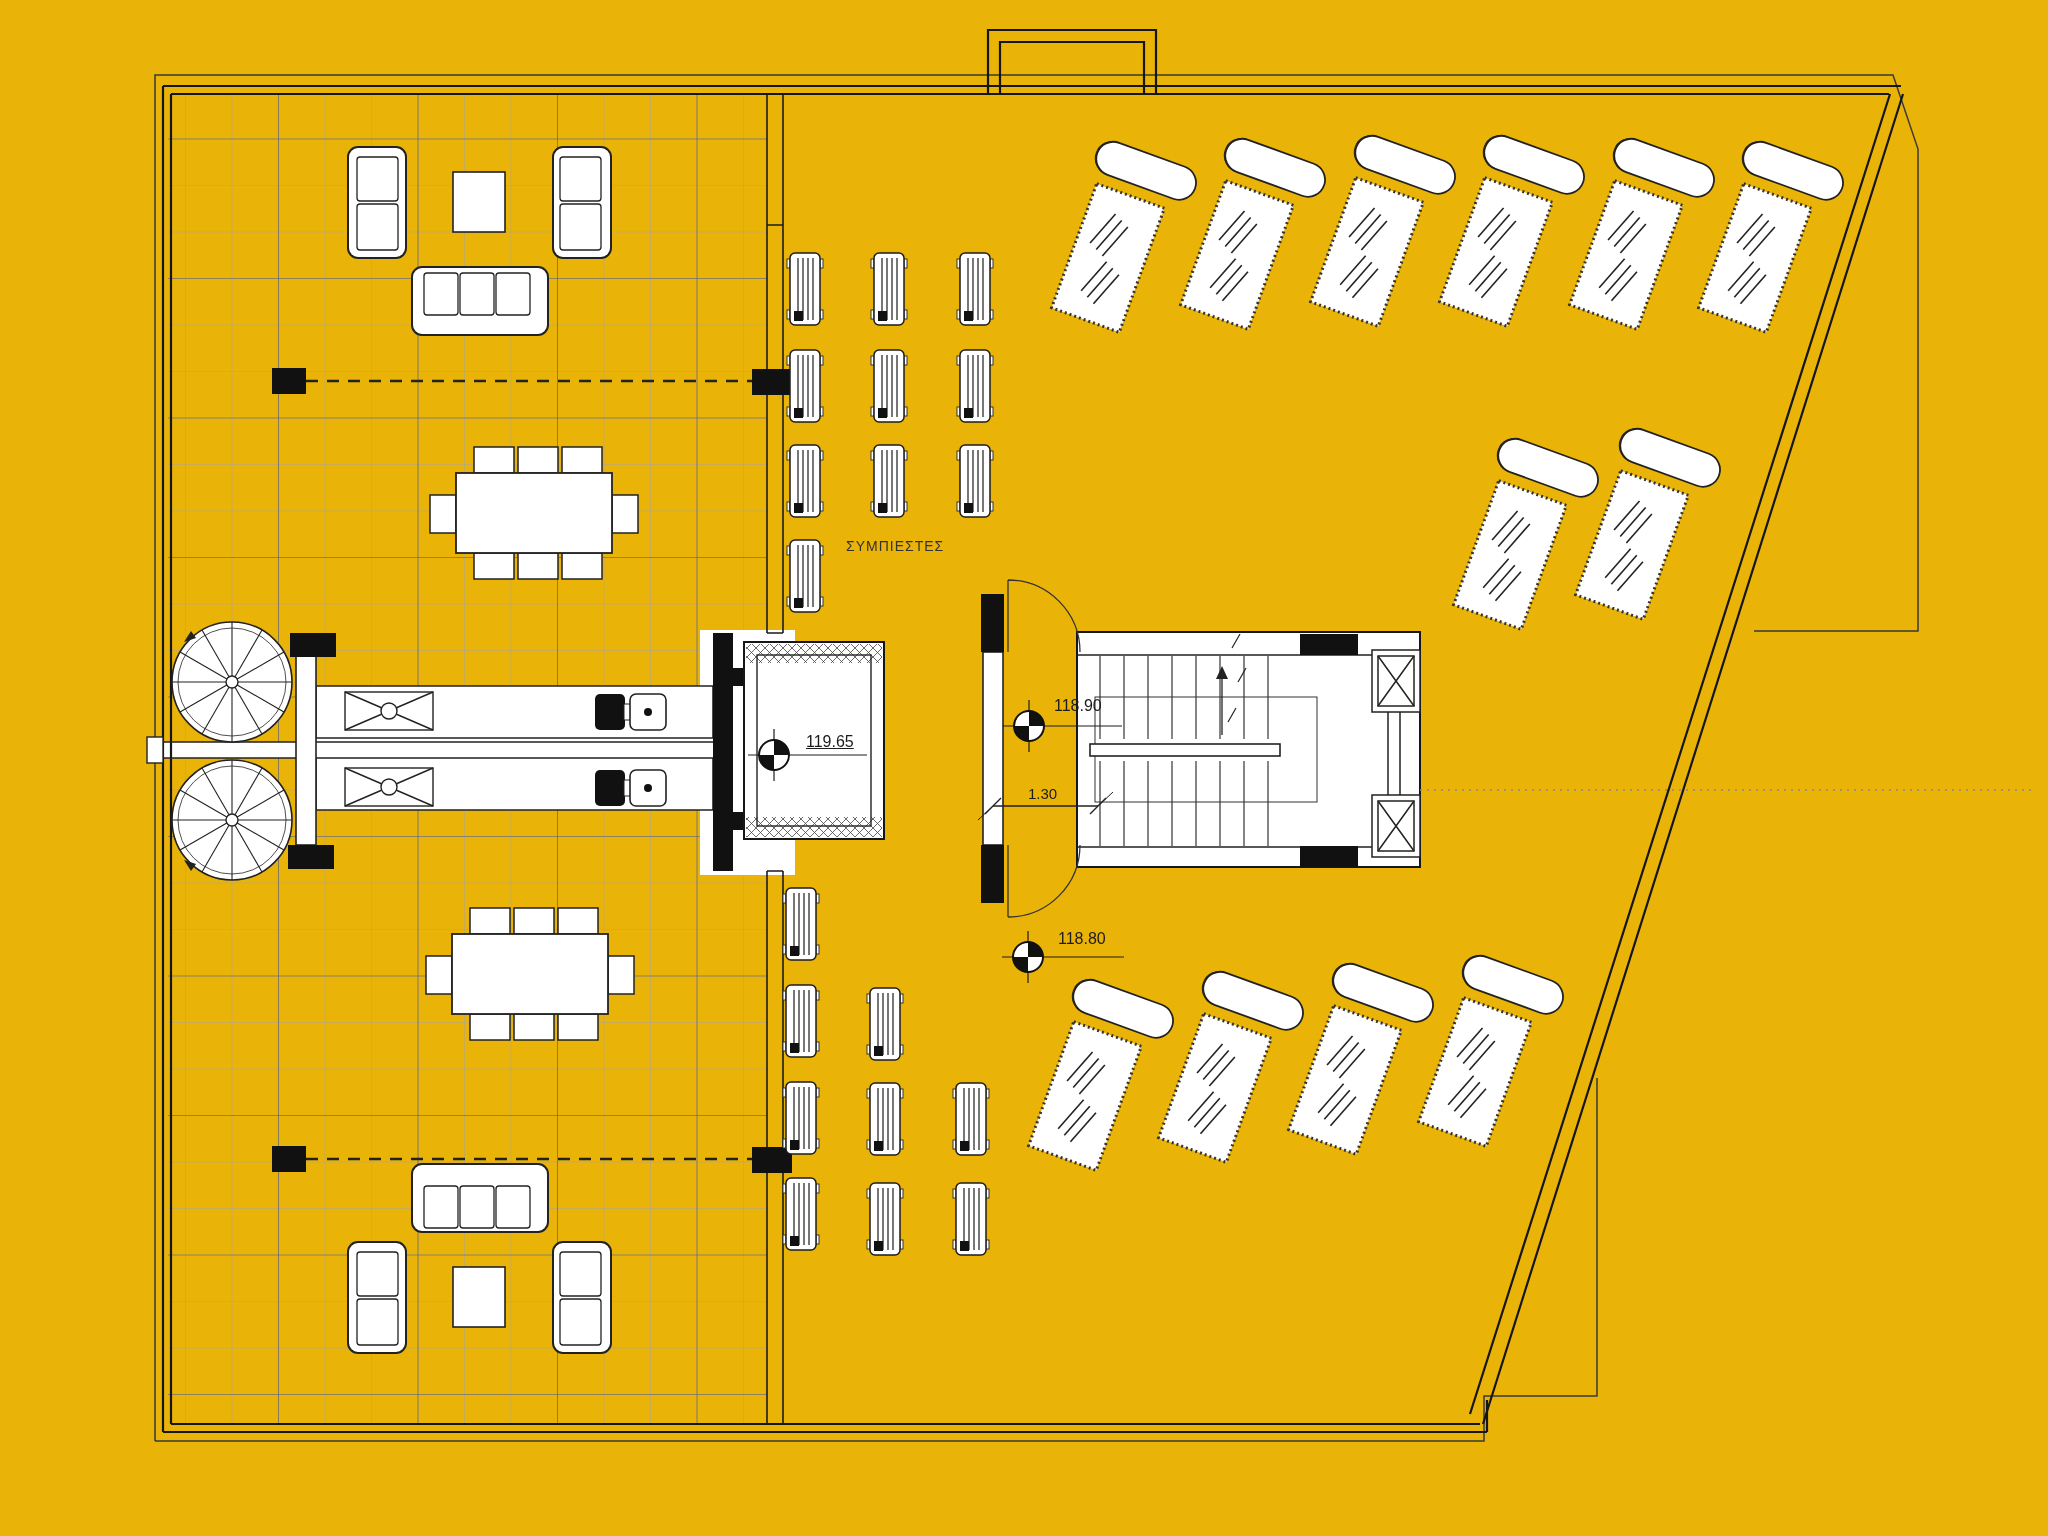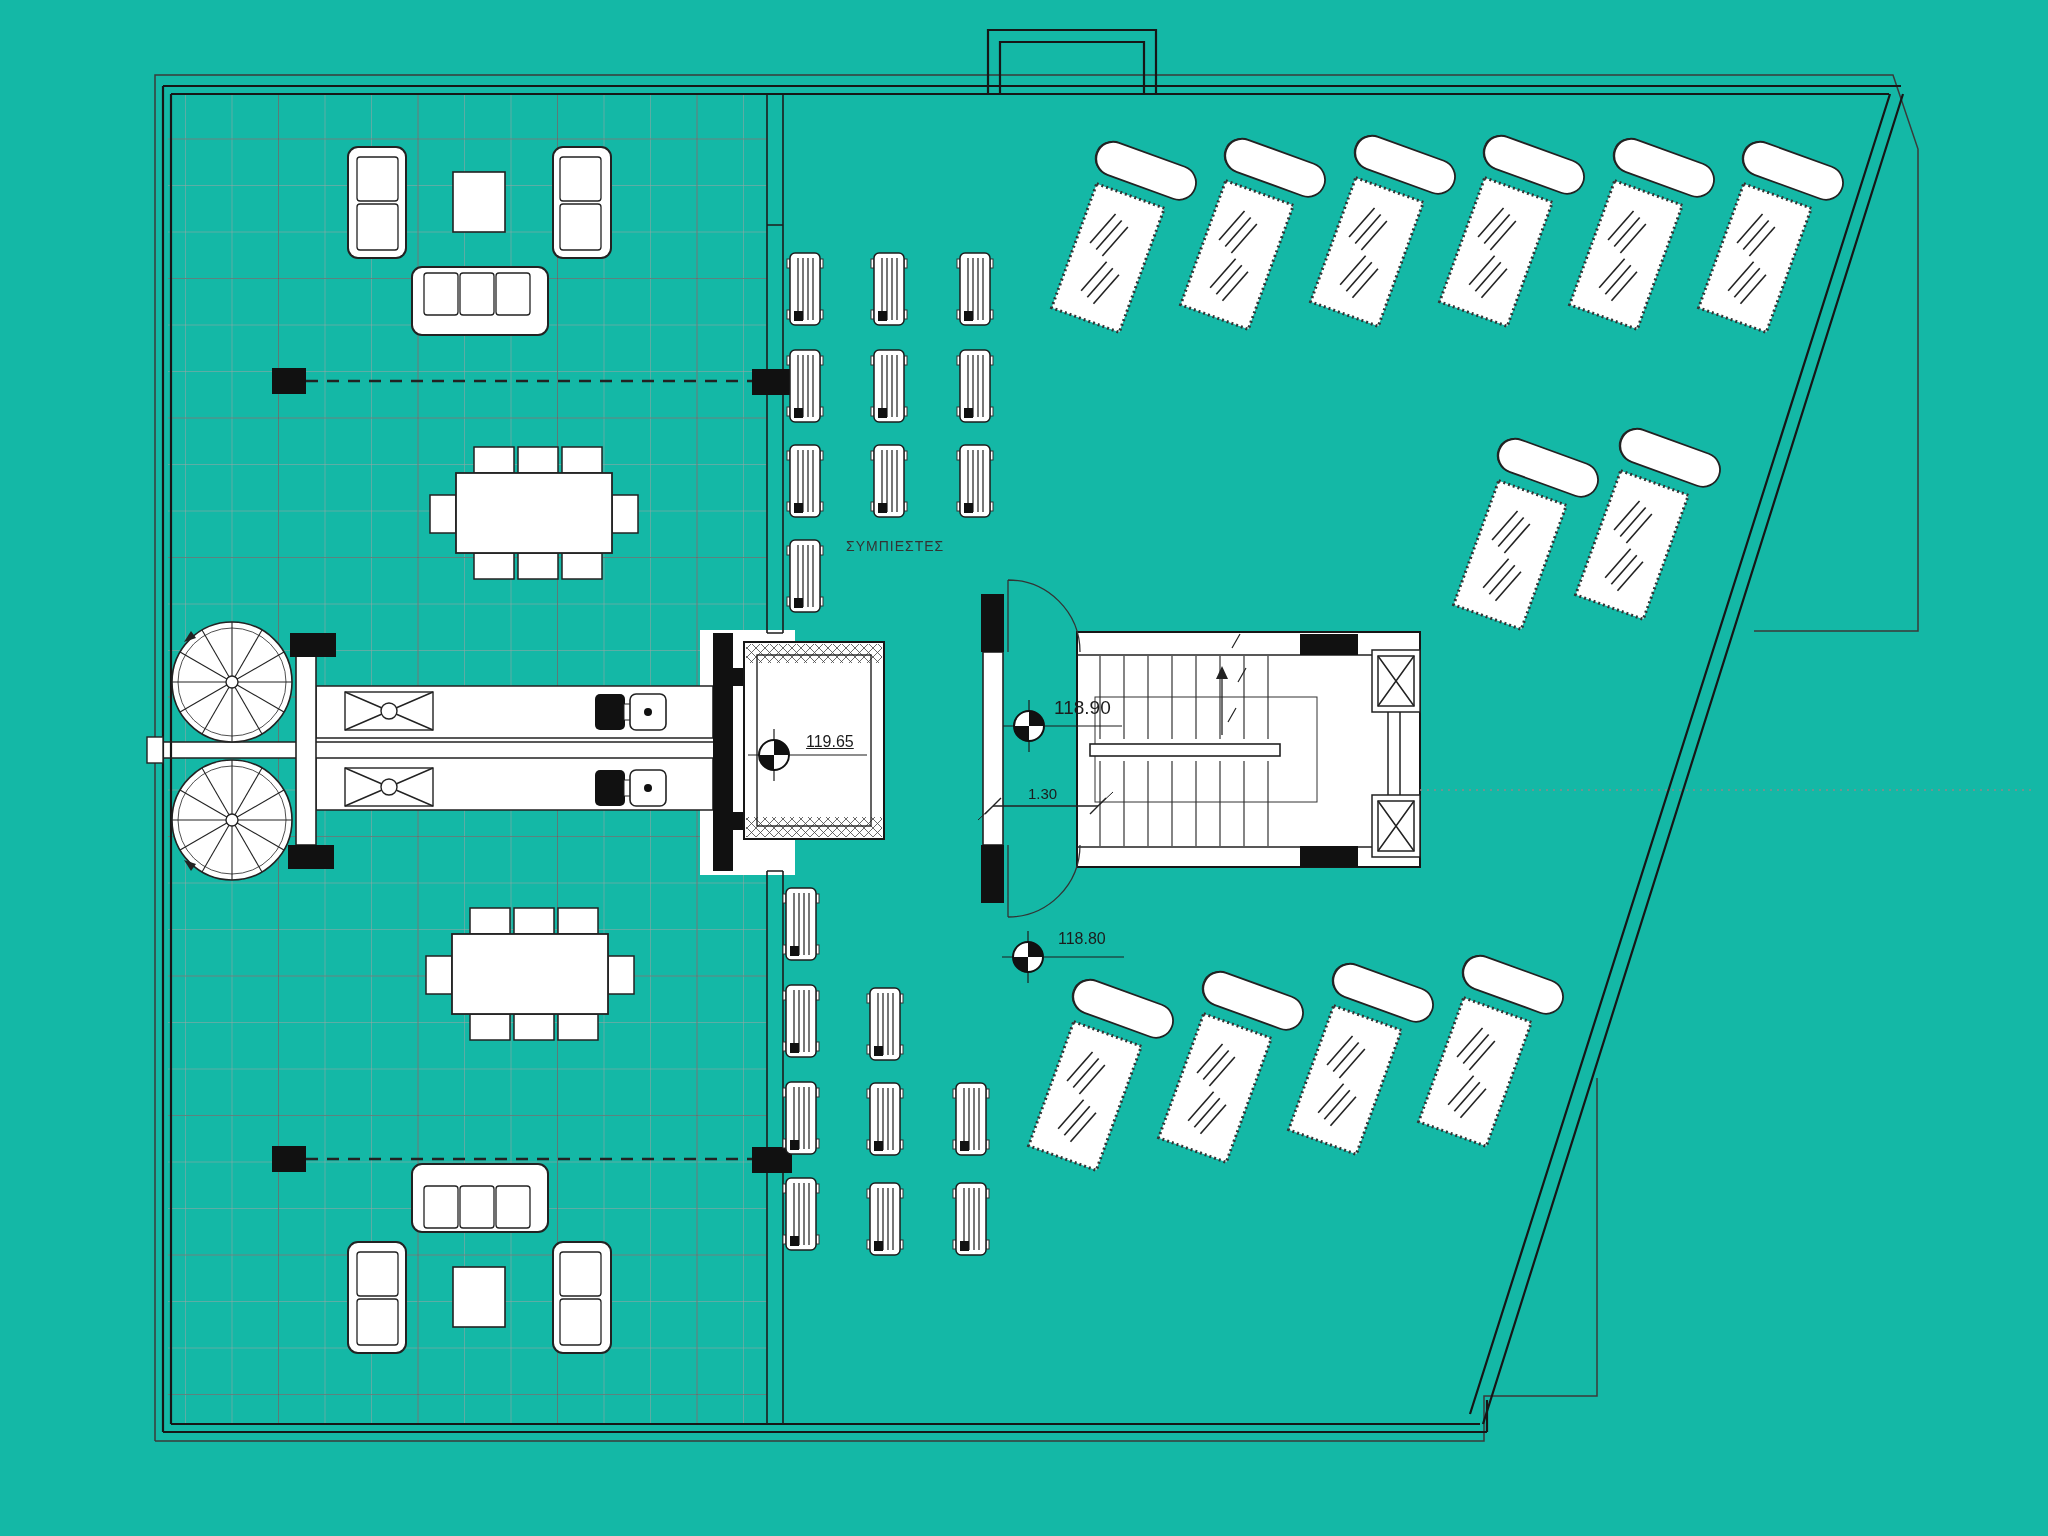--- a/index.html
+++ b/index.html
@@ -1,22 +1,22 @@
 <!DOCTYPE html>
 <html><head>
 <meta charset="utf-8">
 <style>
   html,body{margin:0;padding:0;background:#ffffff;}
   body{width:2048px;height:1536px;overflow:hidden;}
-  .plan{position:relative;width:2048px;height:1536px;background:#14b8a6;}
+  .plan{position:relative;width:2048px;height:1536px;background:#eab308;}
   svg{position:absolute;left:0;top:0;}
   .txt{position:absolute;font-family:"Liberation Sans",sans-serif;color:#1c1c1c;white-space:nowrap;}
   .lbl-compressors{left:846px;top:538px;font-size:14px;letter-spacing:1px;color:#333;}
   .lbl-level-top{left:806px;top:733px;font-size:16px;text-decoration:underline;}
-  .lbl-level-stair{left:1054px;top:697px;font-size:19px;}
+  .lbl-level-stair{left:1054px;top:697px;font-size:16px;}
   .lbl-level-landing{left:1058px;top:930px;font-size:16px;}
   .lbl-dim{left:1028px;top:785px;font-size:15px;}
 </style>
 </head>
 <body>
 
 <div class="plan">
 
 <svg width="2048" height="1536" viewBox="0 0 2048 1536">
   <defs>

